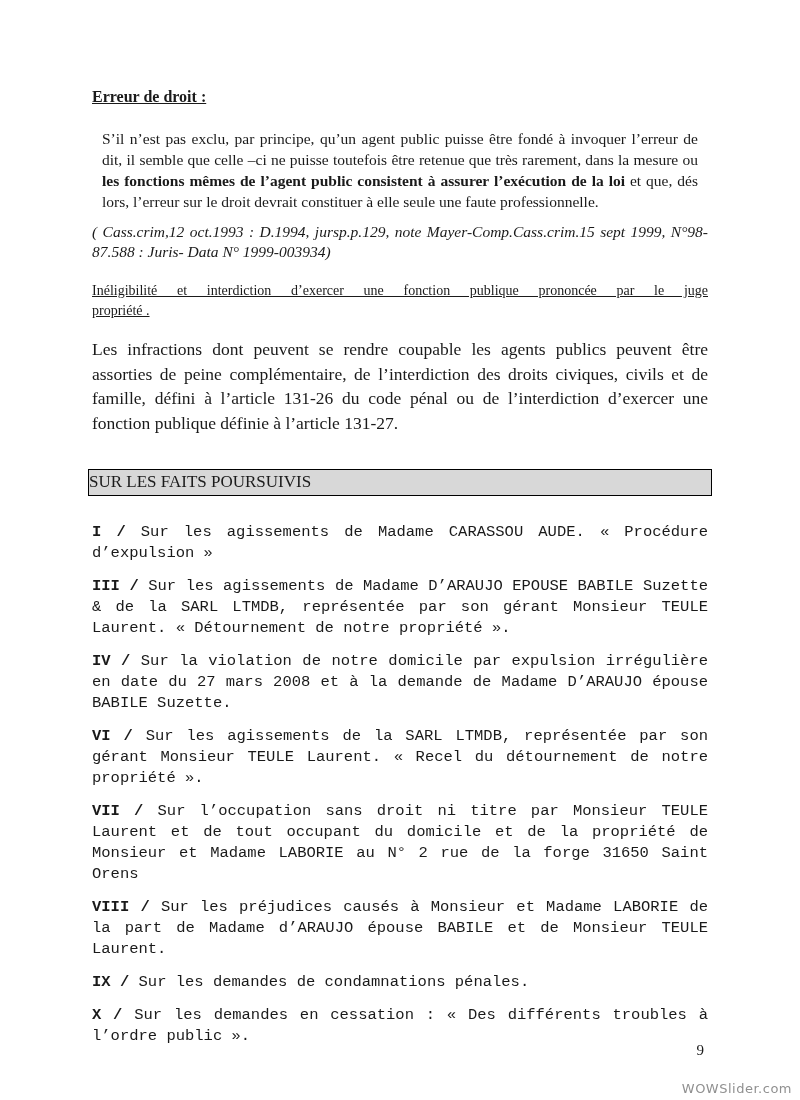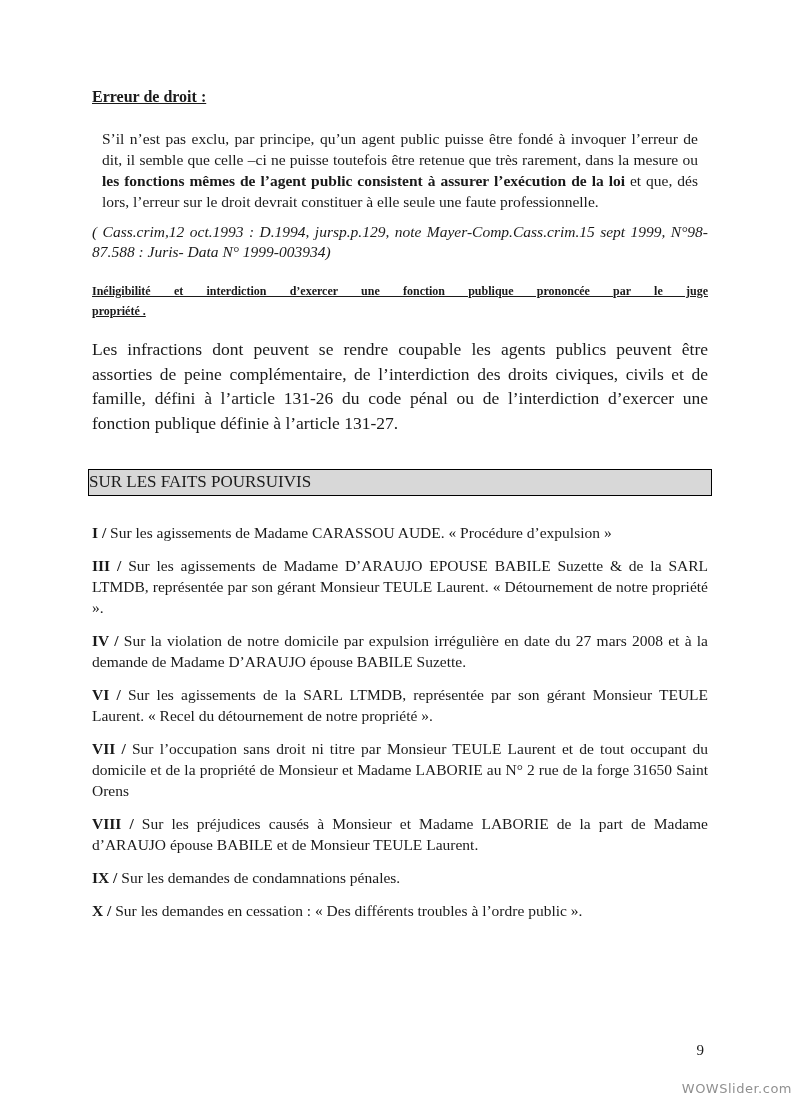--- a/index.html
+++ b/index.html
@@ -25,21 +25,21 @@
     text-align:justify;
     margin:10px;
   }
   .citation{
     font-size:15.5px;line-height:19.5px;
     font-style:italic;
     text-align:justify;
     margin:0;
   }
   .h2{
-    font-size:12px;font-weight:bold;line-height:20px;
+    font-size:14px;font-weight:normal;line-height:20px;
     text-decoration:underline;
     margin:20px 0 16px 0;
   }
   .h2 .just-line{display:block;text-align:justify;text-align-last:justify;}
   .h2 .last-line{display:block;}
   .big-par{
     font-size:17.5px;line-height:24.5px;
     text-align:justify;
     margin:0 0 8px 0;
   }
@@ -48,20 +48,21 @@
     border:1px solid #000000;
     background:#d8d8d8;
     text-align:left;
     font-size:17px;font-weight:normal;
     padding:2px 0 3px 0;
   }
   .item{
     font-size:15.5px;line-height:21px;
     text-align:justify;
     margin:0 0 12px 0;
+    font-family:Liberation Mono, monospace;
   }
   .item b{font-weight:bold;}
   .page-number{
     position:absolute;
     top:1042px;right:96px;
     font-size:15px;
     font-family:"Liberation Serif",serif;
   }
   .watermark{
     position:absolute;

